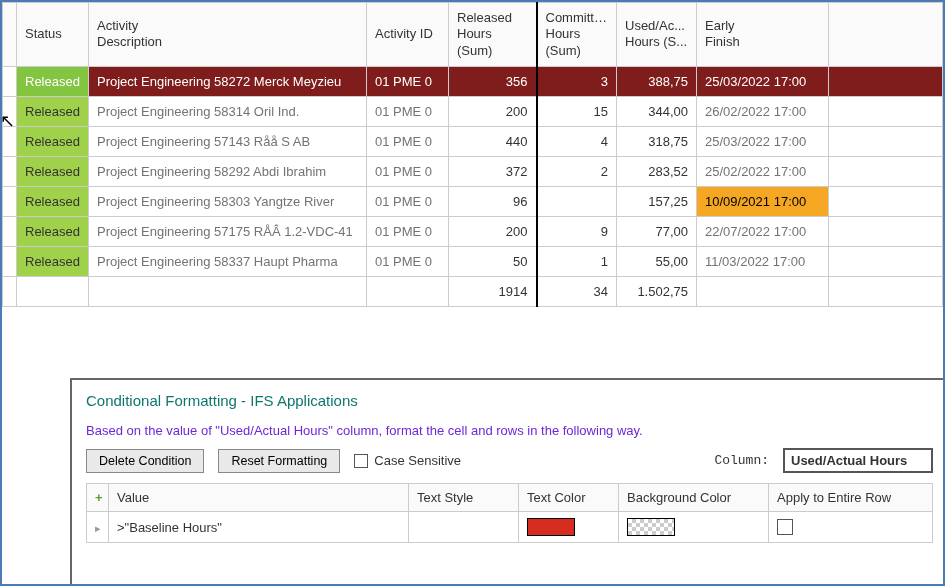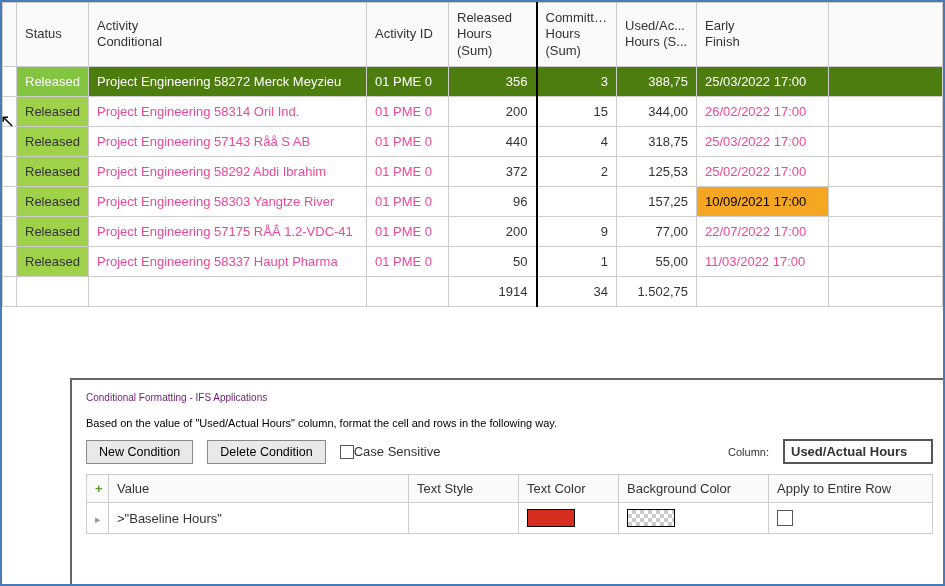--- a/index.html
+++ b/index.html
@@ -50,25 +50,25 @@
   .col-ef     { width: 132px; }
   .col-tail   { width: auto; border-right: none;}
 
   .num { text-align: right; }
 
   .status-cell {
     background: #9fd24a;
     color: #333;
   }
 
-  tr.selected td { background: #4d7c0f; color: #fff; }
+  tr.selected td { background: #7f1d1d; color: #fff; }
   tr.selected td.status-cell { background: #83c440; }
   tr.selected td.col-tiny { background:#fff; }
 
-  td.col-desc, td.col-ef, td.col-actid { color:#ec4899; }
+  td.col-desc, td.col-ef, td.col-actid { color:#737373; }
   tr.selected td.col-desc, tr.selected td.col-ef, tr.selected td.col-actid { color:#fff; }
 
   .hl-orange { background:#f5a623 !important; color:#000 !important;margin-left:8px; }
 
   .footer-row td { color:#333; }
   .footer-empty { border-left:none; }
 
   .black-divider { border-left: 2px solid #000 !important; }
 
   
@@ -83,37 +83,37 @@
   
   .cf-panel {
     position:absolute;
     left:68px; right:-4px; bottom:0;
     border:2px solid #666;
     border-bottom:none; border-right:none;
     background:#fff;
     padding:12px 14px 0 14px;
     height:206px;
   }
-  .cf-title { font-size:10px; margin-bottom:14px; color:#701a75; }
-  .cf-desc  { margin-bottom:10px; font-size:11px; color:#000000; }
+  .cf-title { font-size:15px; margin-bottom:14px; color:#0f766e; }
+  .cf-desc  { margin-bottom:10px; font-size:13px; color:#6d28d9; }
 
   .cf-toolbar { display:flex; align-items:center; gap:14px; margin-bottom:10px; }
   .cf-btn {
     border:1px solid #888;
     background:#e9e9e9;
     padding:4px 12px;
     font-family:inherit;
     font-size:12.5px;
     cursor:pointer;
   }
-  .cf-checkbox-wrap { display:flex; align-items:center; font-size:13px; }
+  .cf-checkbox-wrap { display:flex; align-items:center; gap:6px; font-size:13px; }
   .cf-checkbox {
     width:14px; height:14px; border:1px solid #555; background:#fff;
   }
-  .cf-column-label { margin-left:auto; font-size:11px; }
+  .cf-column-label { margin-left:auto; font-size:13px;font-family:Liberation Mono, monospace; }
   .cf-select {
     border:2px solid #555; padding:3px 6px; font-size:13px; font-weight:bold;
     min-width:150px;
   }
 
   table.cf-grid {
     border-collapse:collapse;
     width:100%;
     table-layout:fixed;
   }
@@ -175,21 +175,21 @@
     <col class="col-ch">
     <col class="col-uh">
     <col class="col-ef">
     <col class="col-tail">
   </colgroup>
   <thead>
     <tr>
       <th class="col-tiny"></th>
       <th>Status</th>
       <th style="white-space:pre-line">Activity
-Conditional</th>
+Description</th>
       <th>Activity ID</th>
       <th class="num">Released Hours (Sum)</th>
       <th class="num black-divider">Committed Hours (Sum)</th>
       <th class="num">Used/Ac... Hours (S...</th>
       <th style="white-space:pre-line">Early
 Finish</th>
       <th class="col-tail"></th>
     </tr>
   </thead>
   <tbody id="grid-body">
@@ -226,21 +226,21 @@
         <td class="col-ef">25/03/2022 17:00</td>
         <td class="col-tail"></td>
       </tr>
       <tr>
         <td class="col-tiny"></td>
         <td class="status-cell">Released</td>
         <td class="col-desc">Project Engineering 58292 Abdi Ibrahim</td>
         <td class="col-actid">01 PME 0</td>
         <td class="num">372</td>
         <td class="num black-divider">2</td>
-        <td class="num">125,53</td>
+        <td class="num">283,52</td>
         <td class="col-ef">25/02/2022 17:00</td>
         <td class="col-tail"></td>
       </tr>
       <tr>
         <td class="col-tiny"></td>
         <td class="status-cell">Released</td>
         <td class="col-desc">Project Engineering 58303 Yangtze River</td>
         <td class="col-actid">01 PME 0</td>
         <td class="num">96</td>
         <td class="num black-divider"></td>
@@ -284,22 +284,22 @@
         <td class="col-tail"></td>
     </tr>
   </tfoot>
 </table>
 
 <div class="cf-panel">
   <div class="cf-title">Conditional Formatting - IFS Applications</div>
   <div class="cf-desc">Based on the value of "Used/Actual Hours" column, format the cell and rows in the following way.</div>
 
   <div class="cf-toolbar">
-    <button class="cf-btn">New Condition</button>
     <button class="cf-btn">Delete Condition</button>
+    <button class="cf-btn">Reset Formatting</button>
     <div class="cf-checkbox-wrap">
       <span class="cf-checkbox"></span>
       <span>Case Sensitive</span>
     </div>
     <span class="cf-column-label">Column:</span>
     <span class="cf-select">Used/Actual Hours</span>
   </div>
 
   <table class="cf-grid">
     <colgroup>

